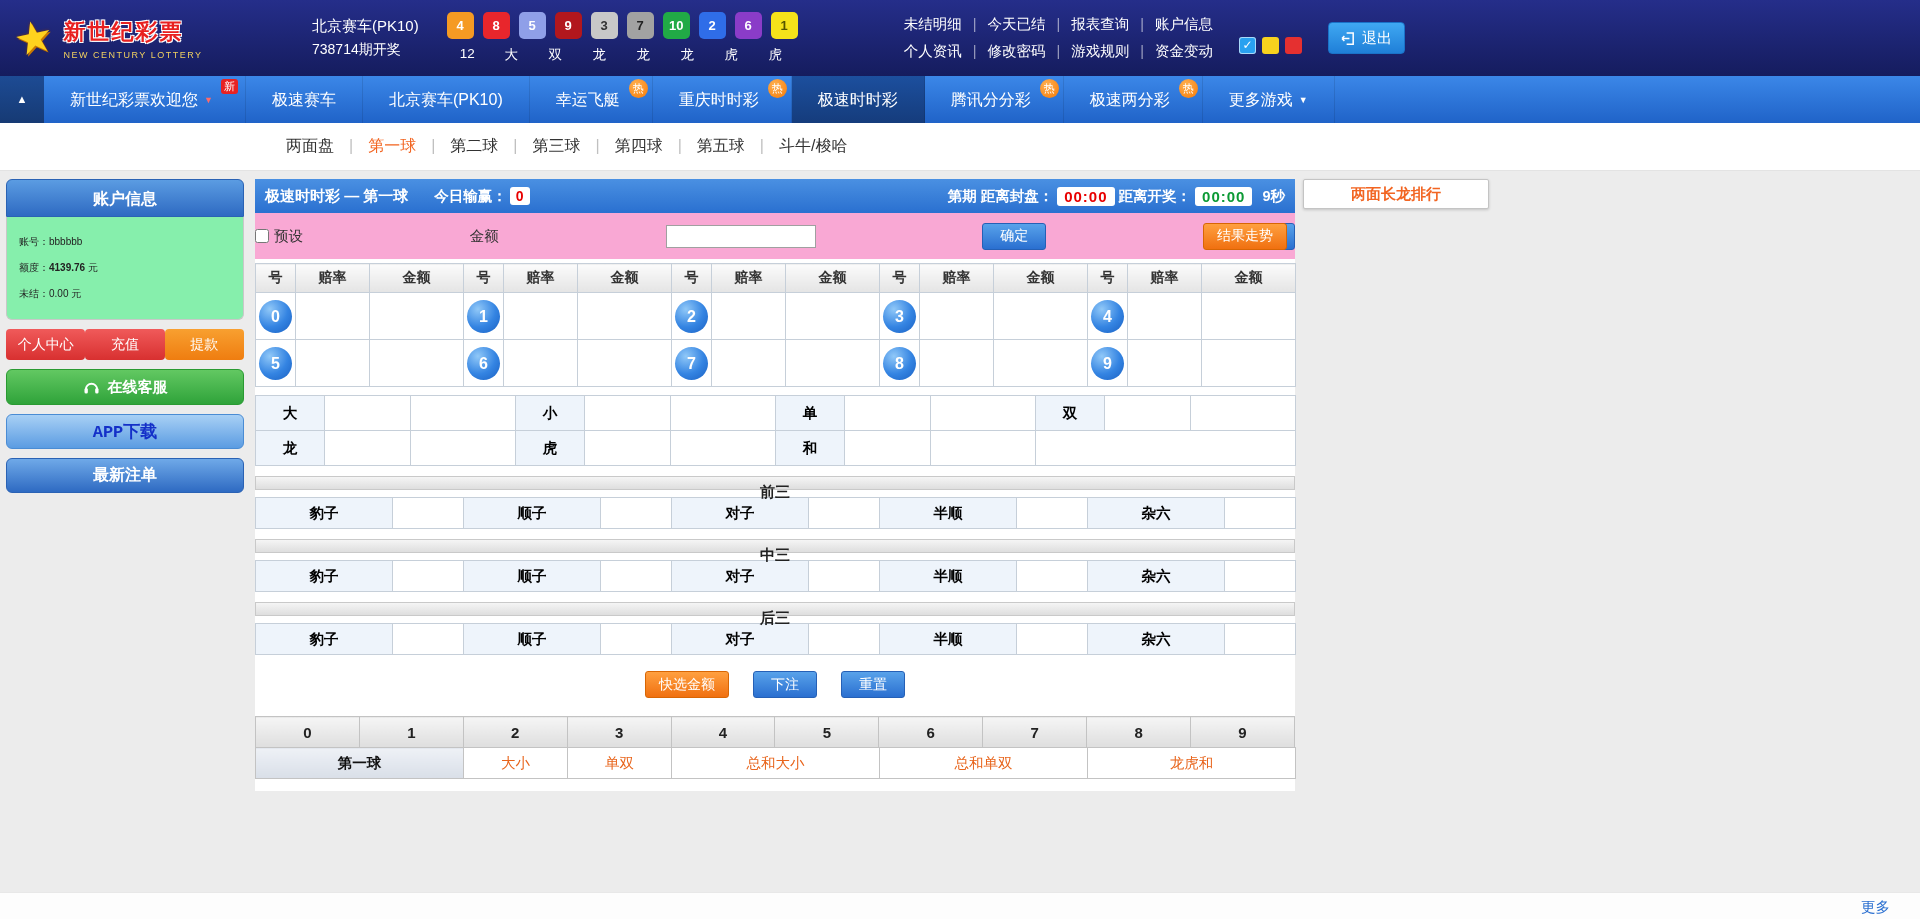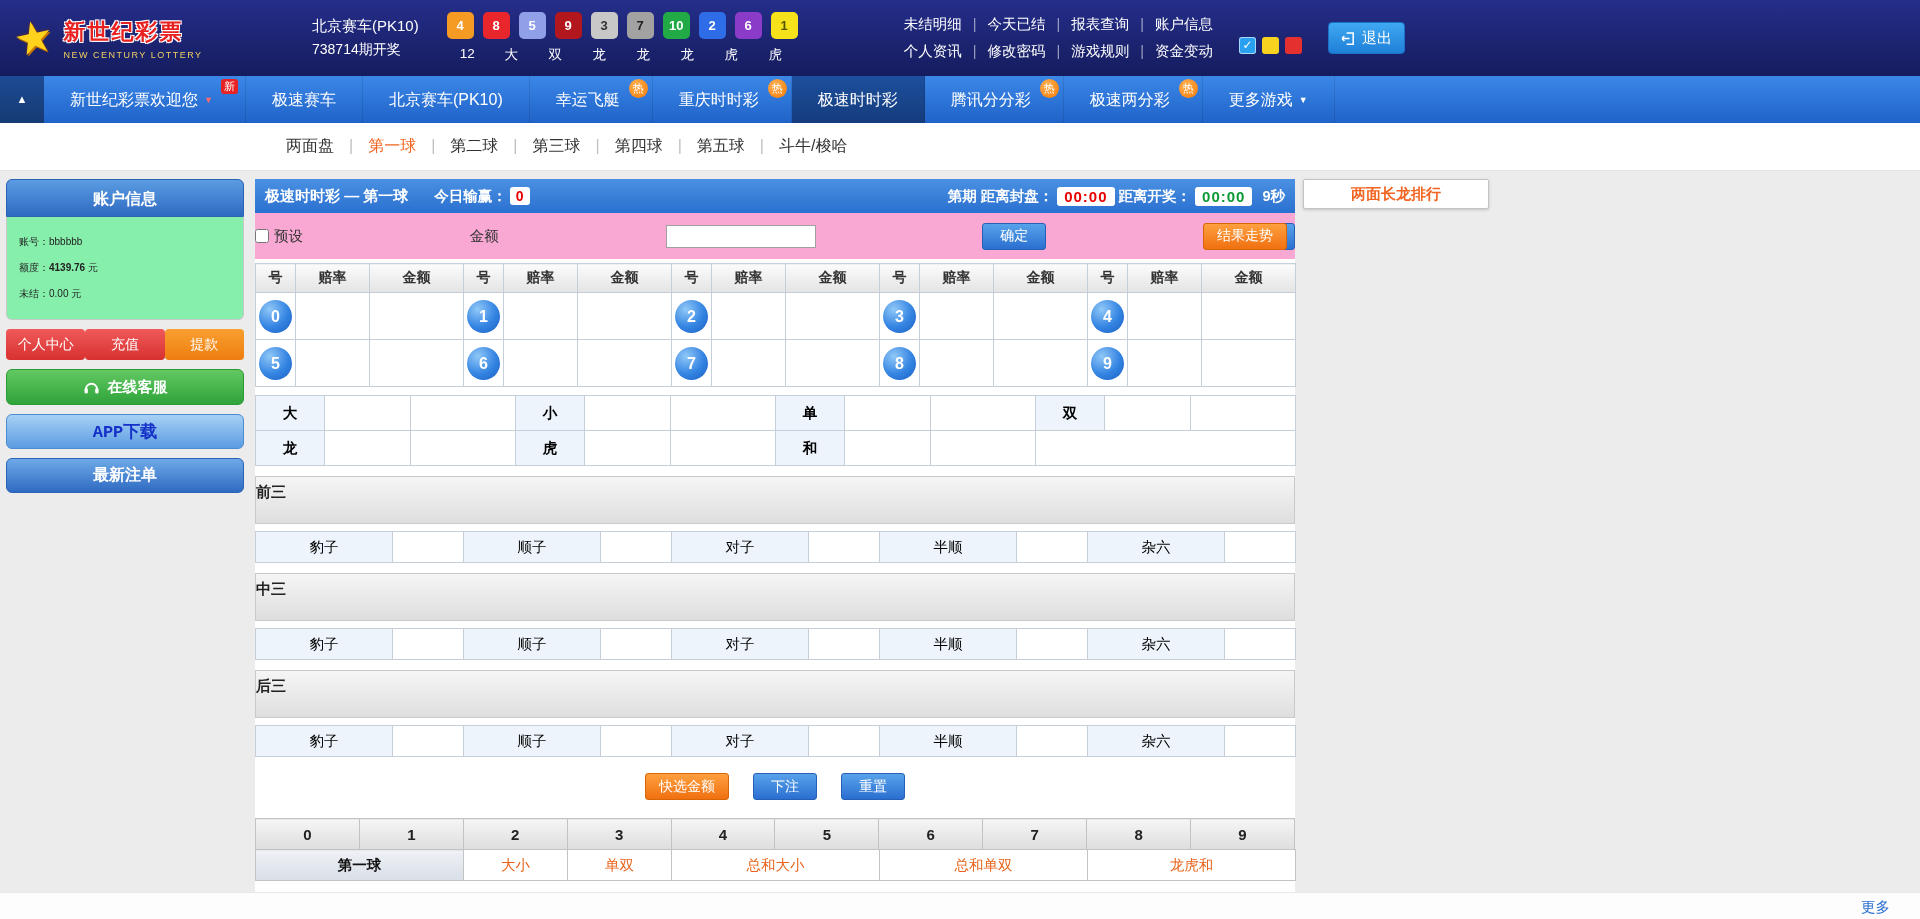--- a/index.html
+++ b/index.html
@@ -96,25 +96,25 @@
   .ball-table th{height:29px;background:linear-gradient(#fbfbfb,#e4e4e4);border:1px solid #c6cfd9;font-size:14px;color:#333}
   .ball-table td{height:47px;border:1px solid #c6cfd9;text-align:center;background:#fff}
   td.numcell,.two-table td.lblcell,td.amtcell,td.glbl,td.gval{cursor:pointer}
   .bball{display:inline-block;width:33px;height:33px;border-radius:50%;color:#fff;font-weight:bold;font-size:16px;line-height:33px;
     background:radial-gradient(circle at 33% 28%,#90c8f8,#3484e2 55%,#1a60c2)}
   .two-table{margin-top:8px}
   .two-table td{height:35px;border:1px solid #c6cfd9;text-align:center;font-size:14.5px;background:#fff}
   td.lblcell{font-weight:bold;background:#eef4fb}
   .blankcell{background:#fff}
   .group{margin-top:10px}
-  .gtitle{height:48px;line-height:30px;text-align:left;font-weight:bold;font-size:15px;color:#222;
+  .gtitle{height:14px;line-height:30px;text-align:center;font-weight:bold;font-size:15px;color:#222;
     background:linear-gradient(#f5f5f5,#dedede);border:1px solid #c9c9c9}
   .gtable{margin-top:7px}
   .gtable td{height:31px;border:1px solid #c6cfd9;text-align:center;font-size:14.5px;background:#fff}
-  td.glbl{font-weight:normal;background:#eef4fb}
+  td.glbl{font-weight:bold;background:#eef4fb}
   .actions{margin-top:16px;display:flex;justify-content:center;gap:24px}
   .digits{margin-top:18px}
   .digits td{height:31px;border:1px solid #c3c3c3;background:linear-gradient(#f5f5f5,#dedede);font-weight:bold;font-size:15px;text-align:center;color:#222}
   .btabs{margin-top:-1px}
   .btabs td{height:31px;border:1px solid #c3c3c3;text-align:center;font-size:14.5px;color:#e8641b;background:#fff;cursor:pointer}
   .btabs td.active{background:linear-gradient(#eef1f6,#d9dfe8);color:#111;font-weight:bold}
 
   
   .rightcol{margin-left:8px}
   .long-rank{width:186px;height:30px;background:#fff;border:1px solid #c4c4c4;border-radius:2px;color:#f26522;

